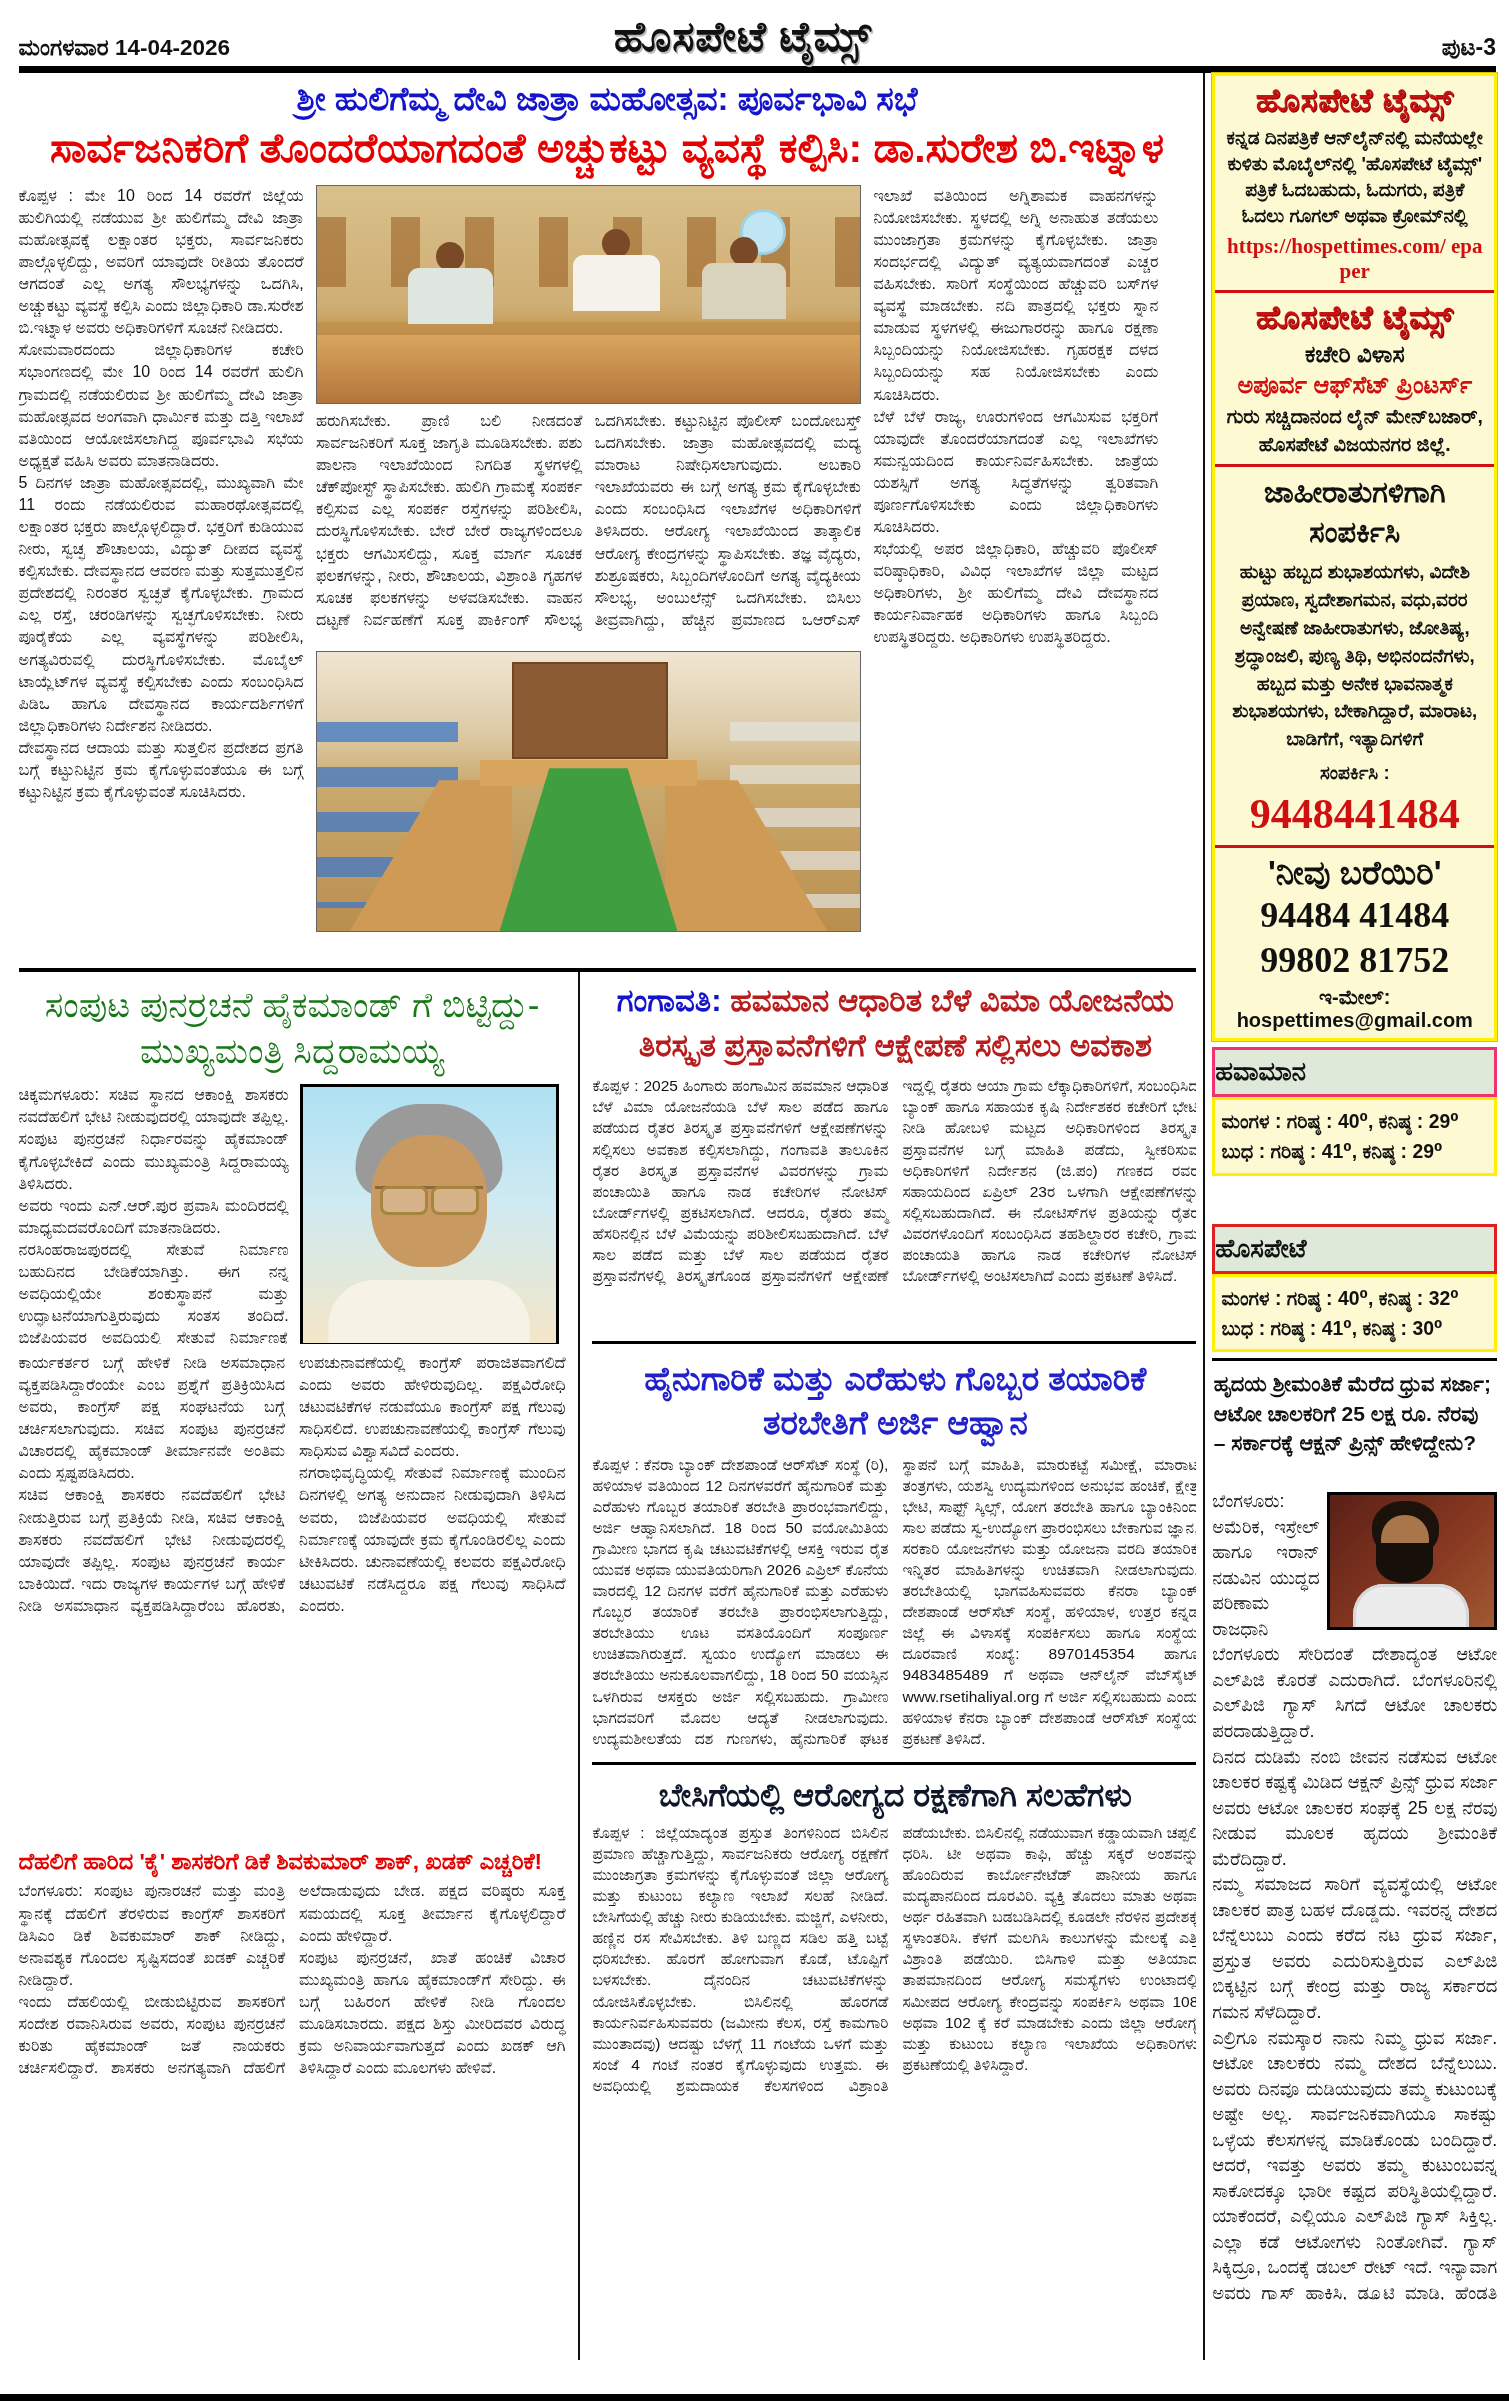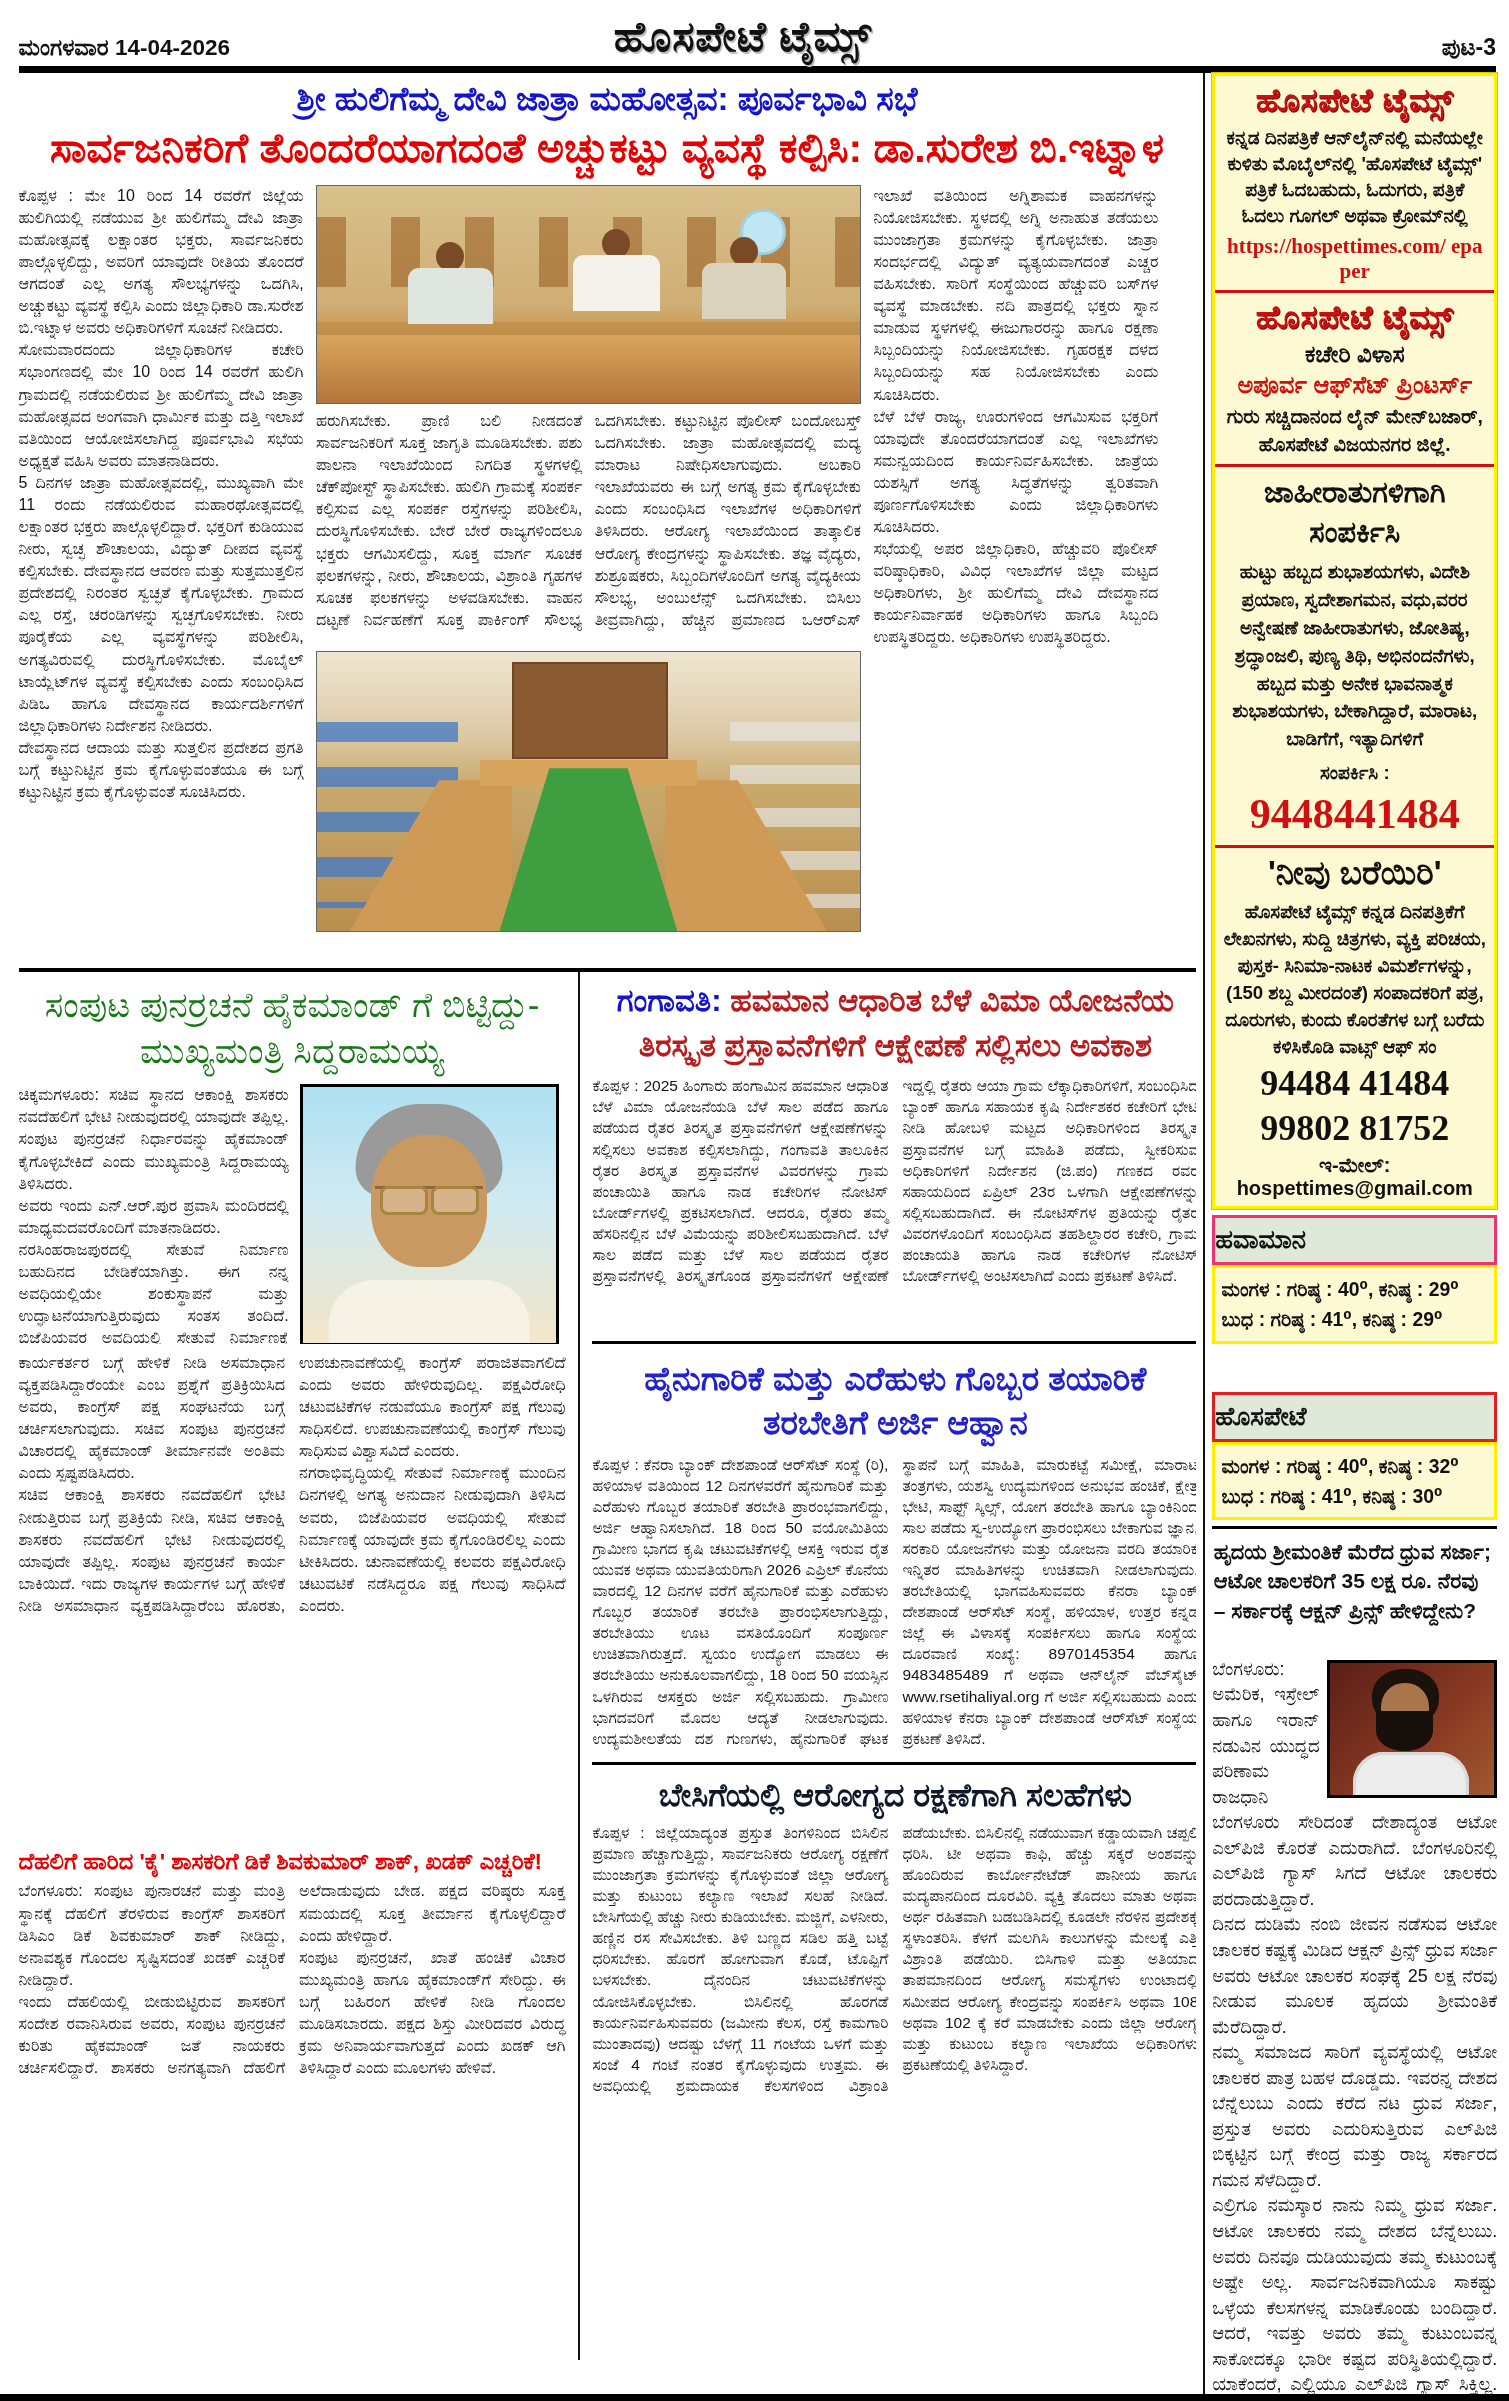--- a/index.html
+++ b/index.html
@@ -250,42 +250,41 @@
         <div class="sb-sec">
           <div class="sb-ads-title">ಜಾಹೀರಾತುಗಳಿಗಾಗಿ</div>
           <div class="sb-ads-title">ಸಂಪರ್ಕಿಸಿ</div>
           <div class="sb-ads-list">ಹುಟ್ಟು ಹಬ್ಬದ ಶುಭಾಶಯಗಳು, ವಿದೇಶಿ ಪ್ರಯಾಣ, ಸ್ವದೇಶಾಗಮನ, ವಧು,ವರರ ಅನ್ವೇಷಣೆ ಜಾಹೀರಾತುಗಳು, ಜೋತಿಷ್ಯ, ಶ್ರದ್ಧಾಂಜಲಿ, ಪುಣ್ಯ ತಿಥಿ, ಅಭಿನಂದನೆಗಳು, ಹಬ್ಬದ ಮತ್ತು ಅನೇಕ ಭಾವನಾತ್ಮಕ ಶುಭಾಶಯಗಳು, ಬೇಕಾಗಿದ್ದಾರೆ, ಮಾರಾಟ, ಬಾಡಿಗೆಗೆ, ಇತ್ಯಾದಿಗಳಿಗೆ</div>
           <div class="sb-ads-list">ಸಂಪರ್ಕಿಸಿ :</div>
           <div class="sb-phone-big">9448441484</div>
         </div>
         <hr class="sb-sep">
         <div class="sb-sec">
           <div class="sb-write-title">'ನೀವು ಬರೆಯಿರಿ'</div>
-          <div class="sb-write-text">ಹೊಸಪೇಟೆ ಟೈಮ್ಸ್ ಕನ್ನಡ ದಿನಪತ್ರಿಕೆಗೆ ಲೇಖನಗಳು, ಸುದ್ದಿ ಚಿತ್ರಗಳು, ವ್ಯಕ್ತಿ ಪರಿಚಯ, ಪುಸ್ತಕ- ಸಿನಿಮಾ-ನಾಟಕ ವಿಮರ್ಶೆಗಳನ್ನು,(150 ಶಬ್ದ ಮೀರದಂತೆ) ಸಂಪಾದಕರಿಗೆ ಪತ್ರ, ದೂರುಗಳು, ಕುಂದು ಕೊರತೆಗಳ ಬಗ್ಗೆ ಬರೆದು ಕಳಿಸಿಕೊಡಿ ವಾಟ್ಸ್ ಆಫ್ ಸಂ</div>
           <div class="sb-write-phone">94484 41484</div>
           <div class="sb-write-phone">99802 81752</div>
           <div class="sb-email">ಇ-ಮೇಲ್: hospettimes@gmail.com</div>
         </div>
       </div>
 
       <div class="wx-head">ಹವಾಮಾನ</div>
       <div class="wx-rows">
         <div>ಮಂಗಳ : ಗರಿಷ್ಠ : 40⁰,  ಕನಿಷ್ಠ : 29⁰</div>
         <div>ಬುಧ    : ಗರಿಷ್ಠ : 41⁰,  ಕನಿಷ್ಠ : 29⁰</div>
       </div>
       <div class="wx-head wx-head2">ಹೊಸಪೇಟೆ</div>
       <div class="wx-rows">
         <div>ಮಂಗಳ : ಗರಿಷ್ಠ : 40⁰, ಕನಿಷ್ಠ : 32⁰</div>
         <div>ಬುಧ    : ಗರಿಷ್ಠ : 41⁰, ಕನಿಷ್ಠ : 30⁰</div>
       </div>
 
       <hr class="thinrule">
 
       <div>
-        <div class="dh-head">ಹೃದಯ ಶ್ರೀಮಂತಿಕೆ ಮೆರೆದ ಧ್ರುವ ಸರ್ಜಾ; ಆಟೋ ಚಾಲಕರಿಗೆ 35 ಲಕ್ಷ ರೂ. ನೆರವು – ಸರ್ಕಾರಕ್ಕೆ ಆಕ್ಷನ್ ಪ್ರಿನ್ಸ್ ಹೇಳಿದ್ದೇನು?</div>
+        <div class="dh-head">ಹೃದಯ ಶ್ರೀಮಂತಿಕೆ ಮೆರೆದ ಧ್ರುವ ಸರ್ಜಾ; ಆಟೋ ಚಾಲಕರಿಗೆ 25 ಲಕ್ಷ ರೂ. ನೆರವು – ಸರ್ಕಾರಕ್ಕೆ ಆಕ್ಷನ್ ಪ್ರಿನ್ಸ್ ಹೇಳಿದ್ದೇನು?</div>
         <div class="dh-body">
           <div class="dh-photo">
             <div class="hair"></div>
             <div class="face"></div>
             <div class="beard"></div>
             <div class="shirt"></div>
           </div><span>ಬೆಂಗಳೂರು: ಅಮೆರಿಕ, ಇಸ್ರೇಲ್ ಹಾಗೂ ಇರಾನ್ ನಡುವಿನ ಯುದ್ಧದ ಪರಿಣಾಮ ರಾಜಧಾನಿ ಬೆಂಗಳೂರು ಸೇರಿದಂತೆ ದೇಶಾದ್ಯಂತ ಆಟೋ ಎಲ್‌ಪಿಜಿ ಕೊರತೆ ಎದುರಾಗಿದೆ. ಬೆಂಗಳೂರಿನಲ್ಲಿ ಎಲ್‌ಪಿಜಿ ಗ್ಯಾಸ್ ಸಿಗದೆ ಆಟೋ ಚಾಲಕರು ಪರದಾಡುತ್ತಿದ್ದಾರೆ.
 ದಿನದ ದುಡಿಮೆ ನಂಬಿ ಜೀವನ ನಡೆಸುವ ಆಟೋ ಚಾಲಕರ ಕಷ್ಟಕ್ಕೆ ಮಿಡಿದ ಆಕ್ಷನ್ ಪ್ರಿನ್ಸ್ ಧ್ರುವ ಸರ್ಜಾ ಅವರು ಆಟೋ ಚಾಲಕರ ಸಂಘಕ್ಕೆ 25 ಲಕ್ಷ ನೆರವು ನೀಡುವ ಮೂಲಕ ಹೃದಯ ಶ್ರೀಮಂತಿಕೆ ಮೆರೆದಿದ್ದಾರೆ.
 ನಮ್ಮ ಸಮಾಜದ ಸಾರಿಗೆ ವ್ಯವಸ್ಥೆಯಲ್ಲಿ ಆಟೋ ಚಾಲಕರ ಪಾತ್ರ ಬಹಳ ದೊಡ್ಡದು. ಇವರನ್ನ ದೇಶದ ಬೆನ್ನೆಲುಬು ಎಂದು ಕರೆದ ನಟ ಧ್ರುವ ಸರ್ಜಾ, ಪ್ರಸ್ತುತ ಅವರು ಎದುರಿಸುತ್ತಿರುವ ಎಲ್‌ಪಿಜಿ ಬಿಕ್ಕಟ್ಟಿನ ಬಗ್ಗೆ ಕೇಂದ್ರ ಮತ್ತು ರಾಜ್ಯ ಸರ್ಕಾರದ ಗಮನ ಸೆಳೆದಿದ್ದಾರೆ.
 ಎಲ್ರಿಗೂ ನಮಸ್ಕಾರ ನಾನು ನಿಮ್ಮ ಧ್ರುವ ಸರ್ಜಾ. ಆಟೋ ಚಾಲಕರು ನಮ್ಮ ದೇಶದ ಬೆನ್ನೆಲುಬು. ಅವರು ದಿನವೂ ದುಡಿಯುವುದು ತಮ್ಮ ಕುಟುಂಬಕ್ಕೆ ಅಷ್ಟೇ ಅಲ್ಲ. ಸಾರ್ವಜನಿಕವಾಗಿಯೂ ಸಾಕಷ್ಟು ಒಳ್ಳೆಯ ಕೆಲಸಗಳನ್ನ ಮಾಡಿಕೊಂಡು ಬಂದಿದ್ದಾರೆ. ಆದರೆ, ಇವತ್ತು ಅವರು ತಮ್ಮ ಕುಟುಂಬವನ್ನ ಸಾಕೋದಕ್ಕೂ ಭಾರೀ ಕಷ್ಟದ ಪರಿಸ್ಥಿತಿಯಲ್ಲಿದ್ದಾರೆ. ಯಾಕೆಂದರೆ, ಎಲ್ಲಿಯೂ ಎಲ್‌ಪಿಜಿ ಗ್ಯಾಸ್ ಸಿಕ್ತಿಲ್ಲ. ಎಲ್ಲಾ ಕಡೆ ಆಟೋಗಳು ನಿಂತೋಗಿವೆ. ಗ್ಯಾಸ್ ಸಿಕ್ಕಿದ್ರೂ, ಒಂದಕ್ಕೆ ಡಬಲ್ ರೇಟ್ ಇದೆ. ಇನ್ಯಾವಾಗ ಅವರು ಗ್ಯಾಸ್ ಹಾಕಿಸಿ, ಡ್ಯೂಟಿ ಮಾಡಿ, ಹೆಂಡತಿ ಮಕ್ಕಳನ್ನ ಸಾಕ್ತಾರೆ ನನ್ನ ಮನವಿ ? ಕೇಂದ್ರ ಸರ್ಕಾರಕ್ಕೆ ಹಾಗೂ ರಾಜ್ಯ ಸರ್ಕಾರಕ್ಕೆ. ನಾವು ಆ ಪಕ್ಷ, ಈ ಪಕ್ಷ ಅಂತ ಮಾತಾಡೋದು ಬೇಡ. ನೀವೆಲ್ಲ ಹಿರಿಯರಿದ್ದೀರಿ. ತಿಳಿದವರಿದ್ದೀರಿ. ಇದನ್ನ ಆದಷ್ಟು ಬೇಗ, ಬಗೆಹರಿಸಿ ಎಂದು? ನಟ ಮನವಿ ಮಾಡಿದ್ದಾರೆ.

